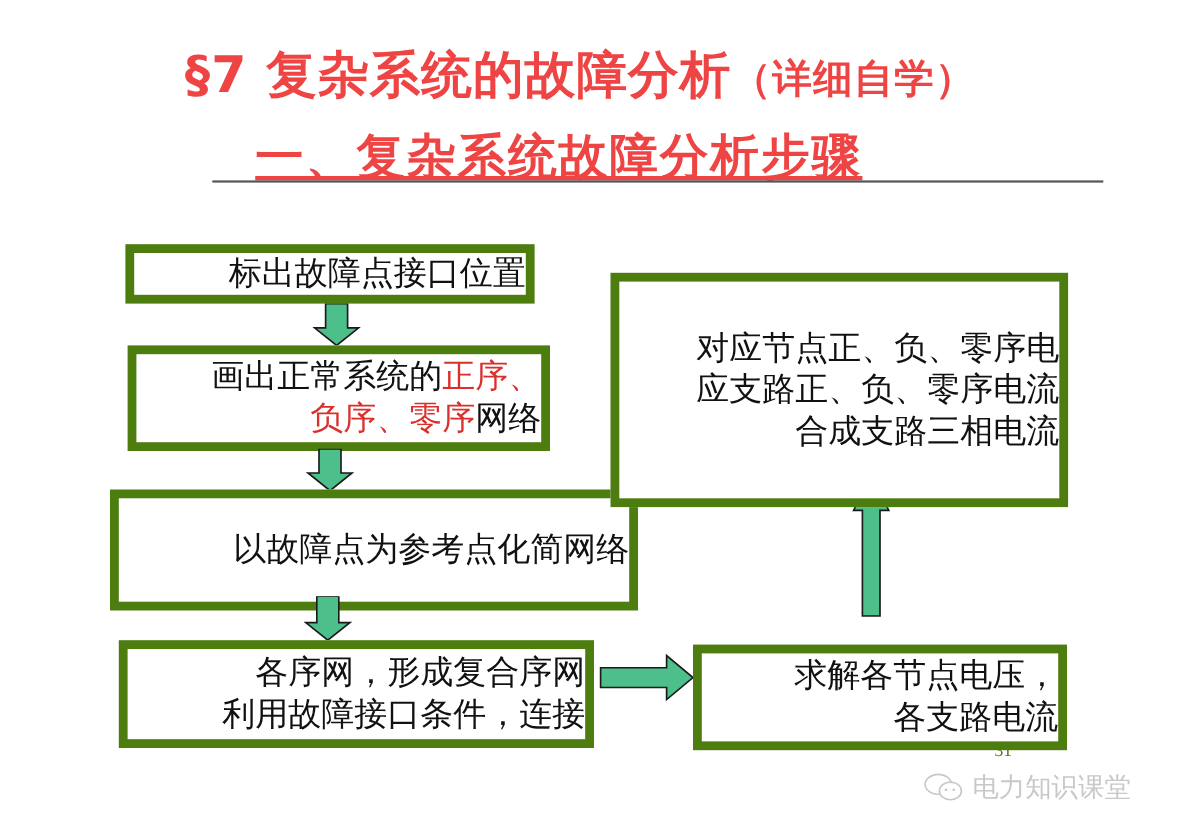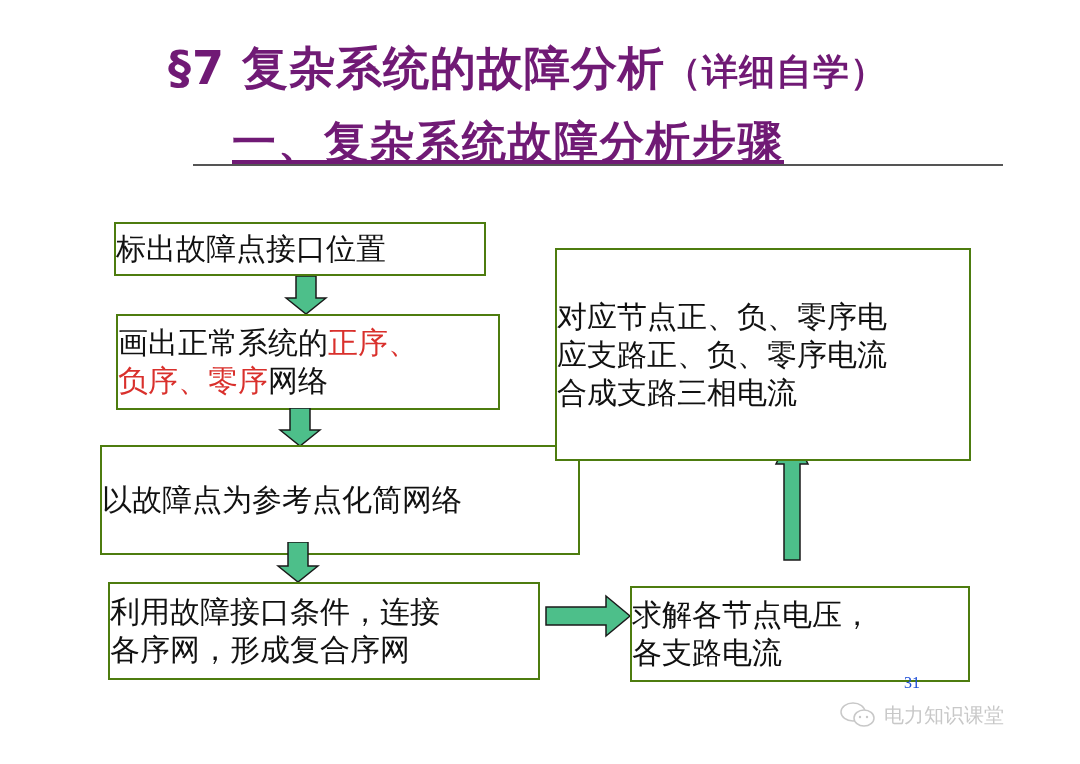--- a/index.html
+++ b/index.html
@@ -1,44 +1,44 @@
 <!DOCTYPE html>
 <html><head>
   <meta charset="utf-8">
   <style>
     html, body { margin: 0; padding: 0; }
     body {
       width: 1080px; height: 764px; background: #ffffff; position: relative; overflow: hidden;
       font-family: "DejaVu Serif", "Liberation Serif", serif;
     }
     .title1, .title2 {
-      position: absolute; color: #701a75; font-weight: bold; white-space: nowrap;
+      position: absolute; color: #ef4444; font-weight: bold; white-space: nowrap;
       font-family: "DejaVu Sans", "Liberation Sans", sans-serif;
     }
     .title1 { left: 168px; top: 38px; font-size: 46px; letter-spacing: 1px; }
     .title1 .sub { font-size: 36px; font-weight: bold; }
     .title2 { left: 232px; top: 113px; font-size: 44px; letter-spacing: 2px; text-decoration: underline; }
     .rule {
       position: absolute; left: 193px; top: 164px; width: 810px; height: 2px; background: #555555;
     }
     .box {
-      position: absolute; border: 2px solid #4d7c0f; background: #ffffff; box-sizing: border-box;
+      position: absolute; border: 8px solid #4d7c0f; background: #ffffff; box-sizing: border-box;
       color: #111111; font-size: 30px; line-height: 38px; text-align: center;
-      display: flex; align-items: flex-start; justify-content: center; flex-direction: column;
+      display: flex; align-items: flex-end; justify-content: center; flex-direction: column; padding-left: 28px;
     }
     .box .line { display: block; white-space: nowrap; }
     .red { color: #d9302c; }
     .arrow { position: absolute; }
     .page-num {
-      position: absolute; left: 904px; top: 674px; font-size: 16px; color: #1d4ed8;
+      position: absolute; left: 904px; top: 674px; font-size: 16px; color: #4d7c0f;
       font-family: "Liberation Serif", serif;
     }
     .watermark {
       position: absolute; left: 838px; top: 700px; display: flex; align-items: center; gap: 6px;
-      color: #c8c8c8; font-size: 20px; font-family: "DejaVu Sans", sans-serif;
+      color: #c8c8c8; font-size: 24px; font-family: "DejaVu Sans", sans-serif;
     }
   </style>
 </head>
 <body>
 
 <div>
   <div class="title1">
     <span>§7 复杂系统的故障分析</span><span class="sub">（详细自学）</span>
   </div>
   <div class="title2">一、复杂系统故障分析步骤</div>
@@ -63,22 +63,22 @@
 
   <div class="box" style="left:100px; top:445px; width:480px; height:110px;">
     <span class="line">以故障点为参考点化简网络</span>
   </div>
 
   <svg class="arrow" style="left:276px; top:542px;" width="44" height="42" viewBox="0 0 44 42">
     <polygon points="12,0 32,0 32,24 42,24 22,40 2,24 12,24" fill="#4dbf8a" stroke="#1a1a1a" stroke-width="1.5"></polygon>
   </svg>
 
   <div class="box" style="left:108px; top:582px; width:432px; height:98px;">
+    <span class="line">各序网，形成复合序网</span>
     <span class="line">利用故障接口条件，连接</span>
-    <span class="line">各序网，形成复合序网</span>
   </div>
 
   <svg class="arrow" style="left:544px; top:594px;" width="88" height="44" viewBox="0 0 88 44">
     <polygon points="2,13 62,13 62,2 86,22 62,42 62,31 2,31" fill="#4dbf8a" stroke="#1a1a1a" stroke-width="1.5"></polygon>
   </svg>
 
   <div class="box" style="left:630px; top:586px; width:340px; height:96px;">
     <span class="line">求解各节点电压，</span>
     <span class="line">各支路电流</span>
   </div>

